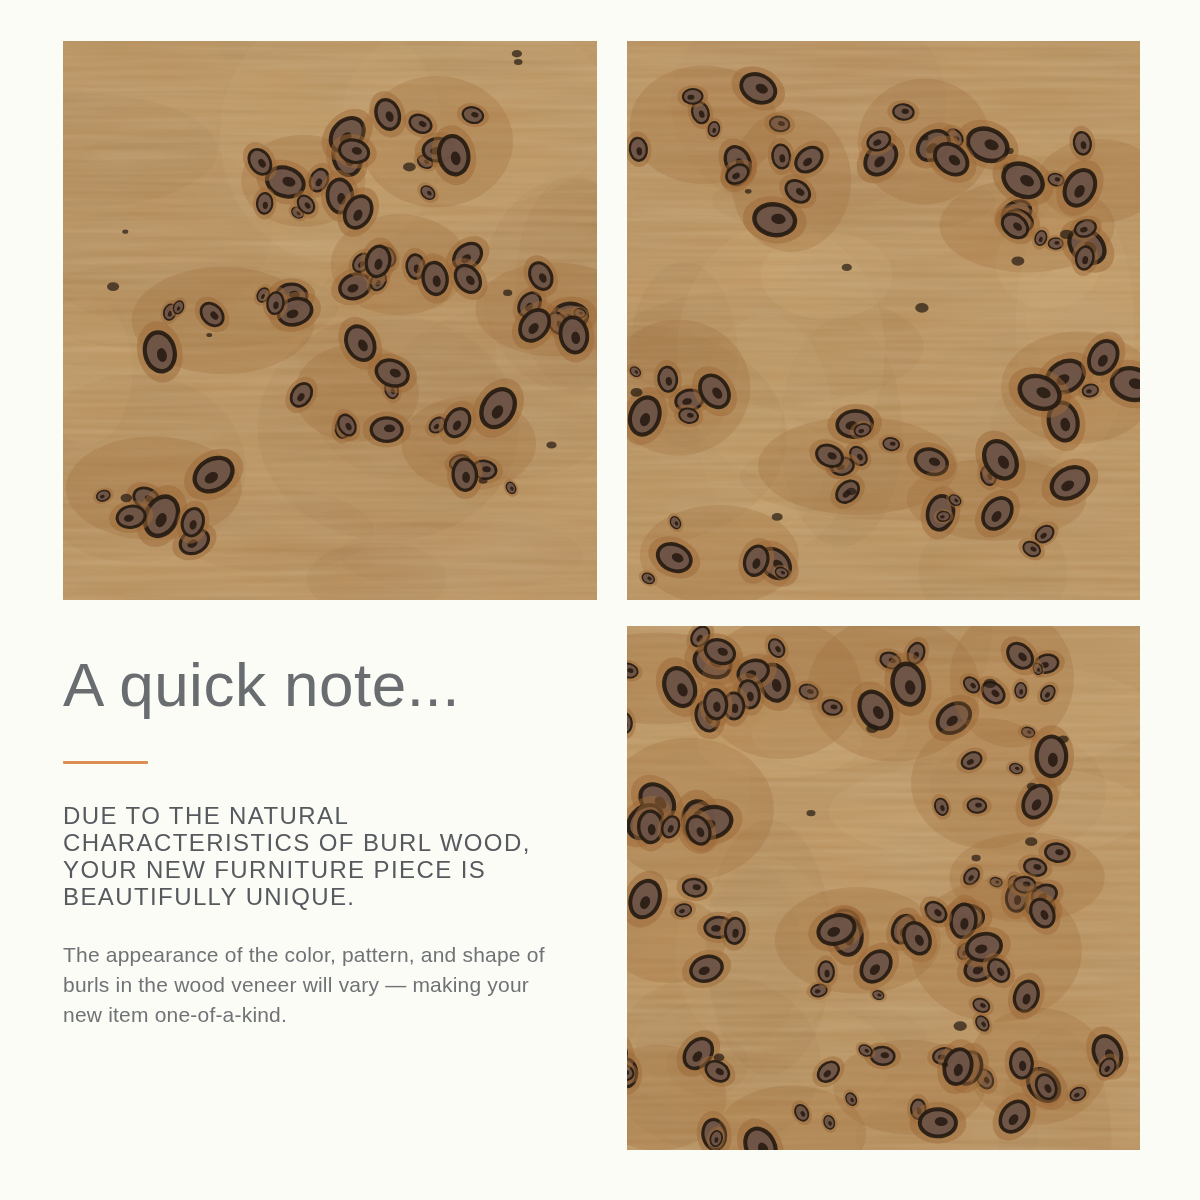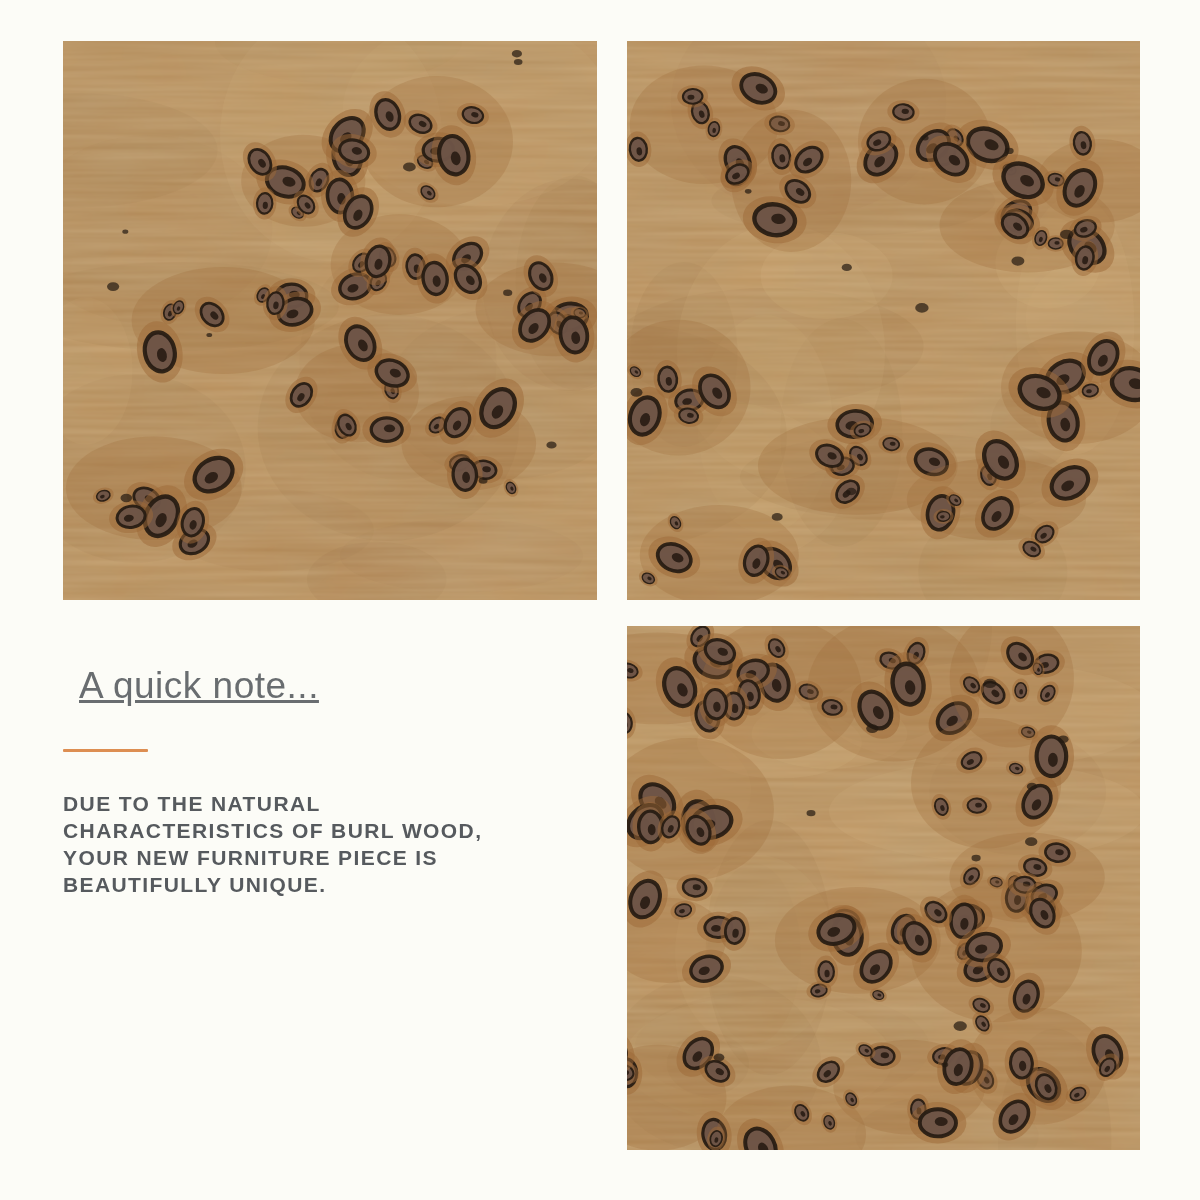--- a/index.html
+++ b/index.html
@@ -14,30 +14,30 @@
     font-family:"Liberation Sans","DejaVu Sans",sans-serif;
   }
   .wood-swatch{position:absolute;background:#b78c58;overflow:hidden}
   .wood-swatch svg{display:block;width:100%;height:100%}
   #swatch-1{left:63px;top:41px;width:534px;height:559px}
   #swatch-2{left:627px;top:41px;width:513px;height:559px}
   #swatch-3{left:627px;top:626px;width:513px;height:524px}
 
   .note{position:absolute;left:63px;top:649px;width:505px}
   .note-heading{
-    margin:16px;font-size:37px;line-height:1.15;font-weight:400;
-    letter-spacing:.5px;color:var(--heading);text-decoration:underline;
+    margin:0;font-size:62px;line-height:1.15;font-weight:400;
+    letter-spacing:.5px;color:var(--heading);
   }
   .divider{
     width:85px;height:3px;background:var(--accent);
     margin:41px 0 0;border:none;border-radius:1px;
   }
   .note-subheading{
     margin:38px 0 0;max-width:470px;
-    font-size:21px;line-height:27px;font-weight:700;
+    font-size:24px;line-height:27px;font-weight:400;
     letter-spacing:1.4px;color:var(--subheading);
     text-transform:uppercase;
   }
   .note-paragraph{
     margin:30px 0 0;max-width:505px;
     font-size:21px;line-height:30px;letter-spacing:.2px;
     color:var(--body);
   }
 </style>
 </head>
@@ -1661,16 +1661,17 @@
       </svg>
     </div>
 
   <section class="note">
     <h1 class="note-heading">A quick note...</h1>
 
     <div class="divider"></div>
 
     <h2 class="note-subheading">DUE TO THE NATURAL CHARACTERISTICS OF BURL WOOD, YOUR NEW FURNITURE PIECE IS BEAUTIFULLY UNIQUE.</h2>
 
+    <p class="note-paragraph">The appearance of the color, pattern, and shape of burls in the wood veneer will vary — making your new item one-of-a-kind.</p>
 
   </section>
 
 </div>
 
 </body></html>

